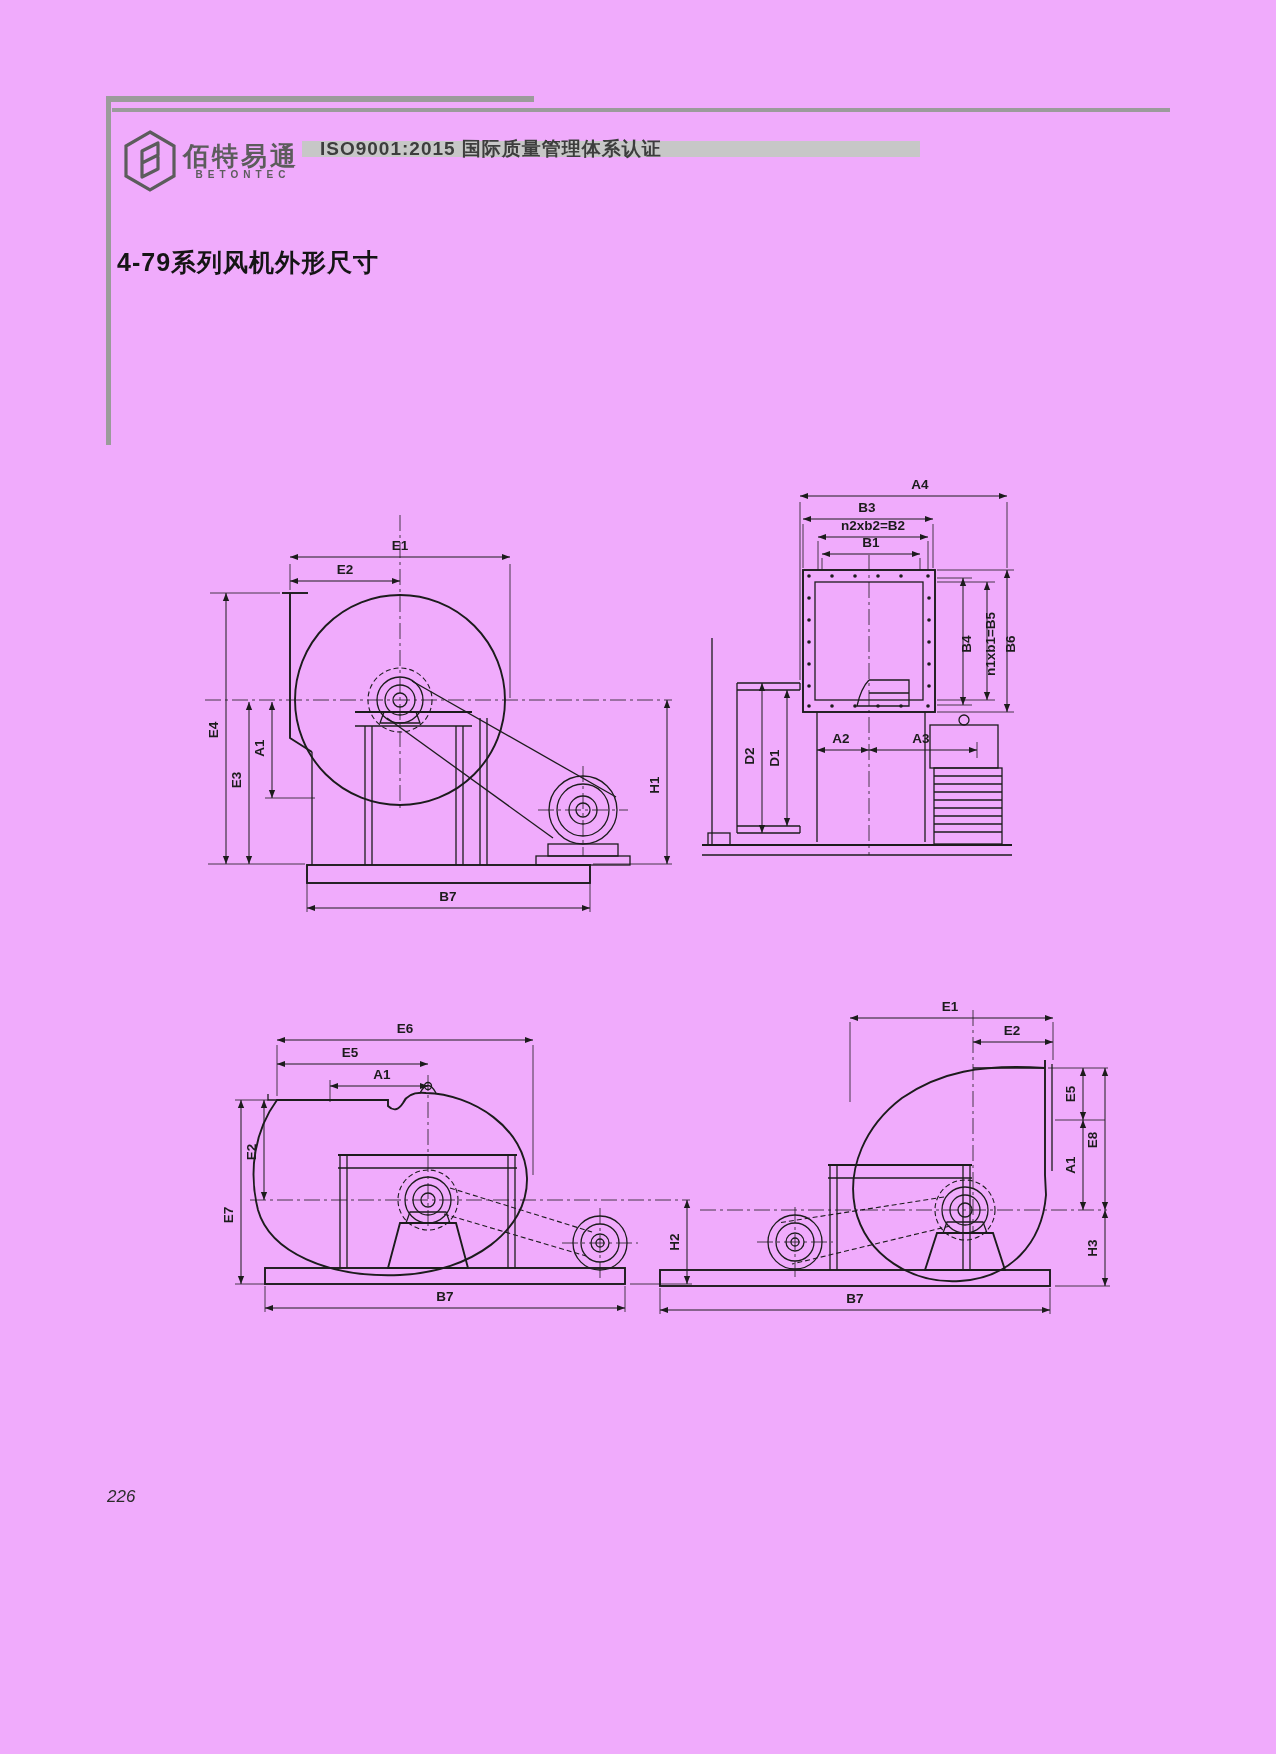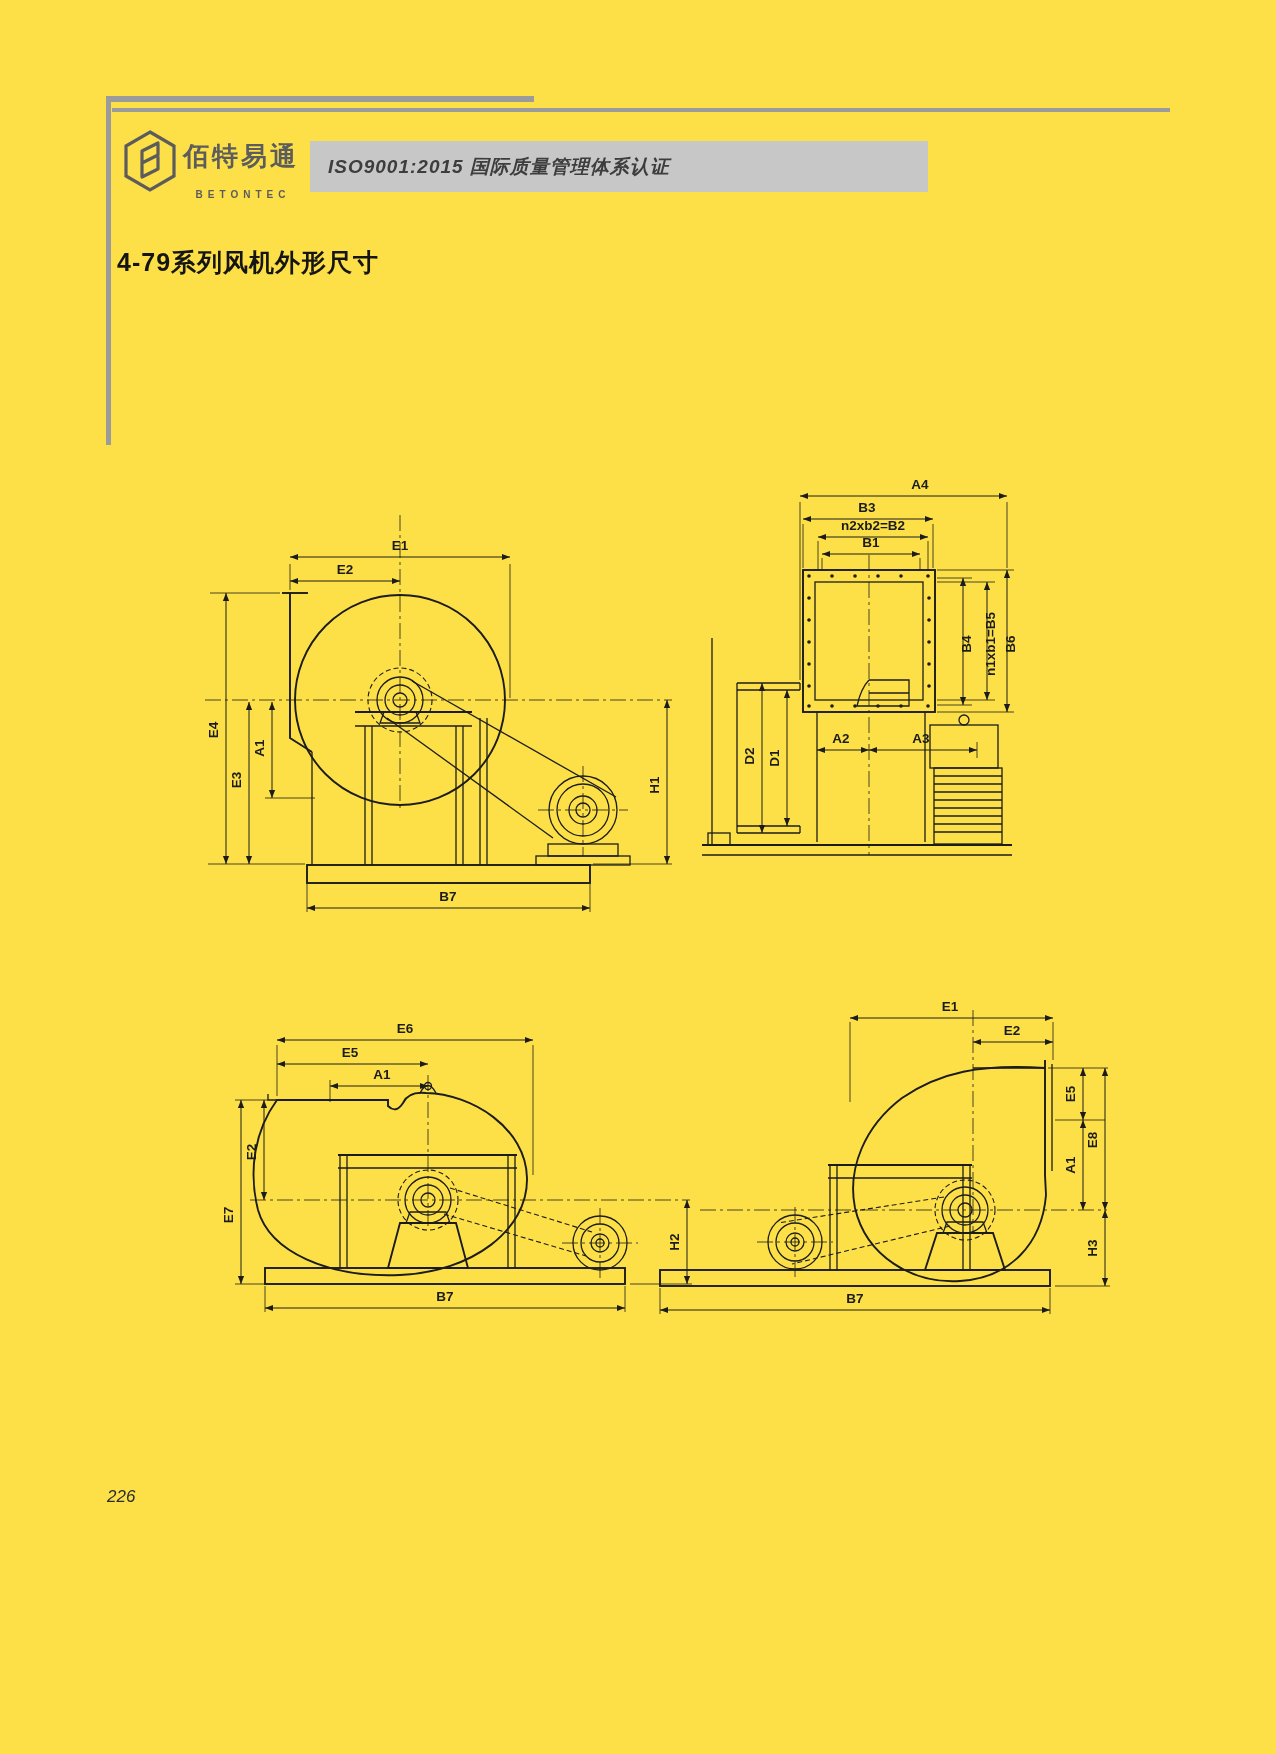--- a/index.html
+++ b/index.html
@@ -1,25 +1,25 @@
 <!DOCTYPE html>
 <html><head>
 <meta charset="utf-8">
 <style>
   html,body{margin:0;padding:0;background:#fff;}
-  .page{position:relative;width:1276px;height:1754px;background:#fde047;overflow:hidden;
+  .page{position:relative;width:1276px;height:1754px;background:#f0abfc;overflow:hidden;
         font-family:"Liberation Sans",sans-serif;color:#1c1c1c;}
   .abs{position:absolute;}
   
   .rule{background:#9b9b9b;}
   
   .banner{background:#c7c7c7;color:#3d3d3d;font-weight:700;font-size:19px;
           display:flex;align-items:center;padding-left:18px;letter-spacing:1px;}
   .logo-cn{font-size:26px;font-weight:700;color:#5c5c5c;letter-spacing:3px;line-height:1;}
-  .logo-en{font-size:10px;font-weight:700;color:#5c5c5c;letter-spacing:5px;margin-top:20px;text-align:center;}
+  .logo-en{font-size:10px;font-weight:700;color:#5c5c5c;letter-spacing:5px;margin-top:0;text-align:center;}
   .title{font-size:25px;font-weight:700;color:#151515;letter-spacing:1px;padding-left:10px;}
   .subtitle{font-size:21px;font-weight:400;color:#1c1c1c;letter-spacing:1px;}
   .pageno{font-size:17px;color:#2b2b2b;}
   
   svg .st{stroke:#1c1c1c;fill:none;stroke-width:1.3px;}
   svg .sth{stroke:#1c1c1c;fill:none;stroke-width:1.9px;}
   svg .thin{stroke:#1c1c1c;fill:none;stroke-width:0.8px;}
   svg .cl{stroke:#1c1c1c;fill:none;stroke-width:0.8px;stroke-dasharray:16 4 3 4;}
   svg .dash{stroke:#1c1c1c;fill:none;stroke-width:1.1px;stroke-dasharray:5 3;}
   svg .dim{stroke:#1c1c1c;fill:none;stroke-width:1px;}
@@ -38,21 +38,21 @@
   <svg class="abs" style="left:123px;top:130px;" width="54" height="62" viewBox="0 0 54 62">
     <path d="M27 2 L51 16 V46 L27 60 L3 46 V16 Z" fill="none" stroke="#5c5c5c" stroke-width="3.2"></path>
     <path d="M19 21 L35 13 M19 21 V47 M19 33 L35 25 M35 13 V25 M19 47 L35 39 M35 27 V39" fill="none" stroke="#5c5c5c" stroke-width="3.2" stroke-linecap="round"></path>
   </svg>
 
   <div class="abs" style="left:183px;top:143px;width:120px;">
     <div class="logo-cn">佰特易通</div>
     <div class="logo-en">BETONTEC</div>
   </div>
 
-  <div class="abs banner" style="left:310px;top:141px;width:600px;height:51px;font-style:italic;">ISO9001:2015 国际质量管理体系认证</div>
+  <div class="abs banner" style="left:302px;top:141px;width:600px;height:16px;">ISO9001:2015 国际质量管理体系认证</div>
 
   <div class="abs title" style="left:107px;top:246px;">4-79系列风机外形尺寸</div>
 
   <svg class="abs" style="left:180px;top:480px;" width="500" height="440" viewBox="0 0 500 440">
     <defs>
       <marker id="arrA" viewBox="0 0 10 10" refX="9" refY="5" markerWidth="9" markerHeight="9" orient="auto-start-reverse">
         <path d="M0 1.5 L9 5 L0 8.5 z" fill="#1c1c1c"></path>
       </marker>
     </defs>
     <g>

